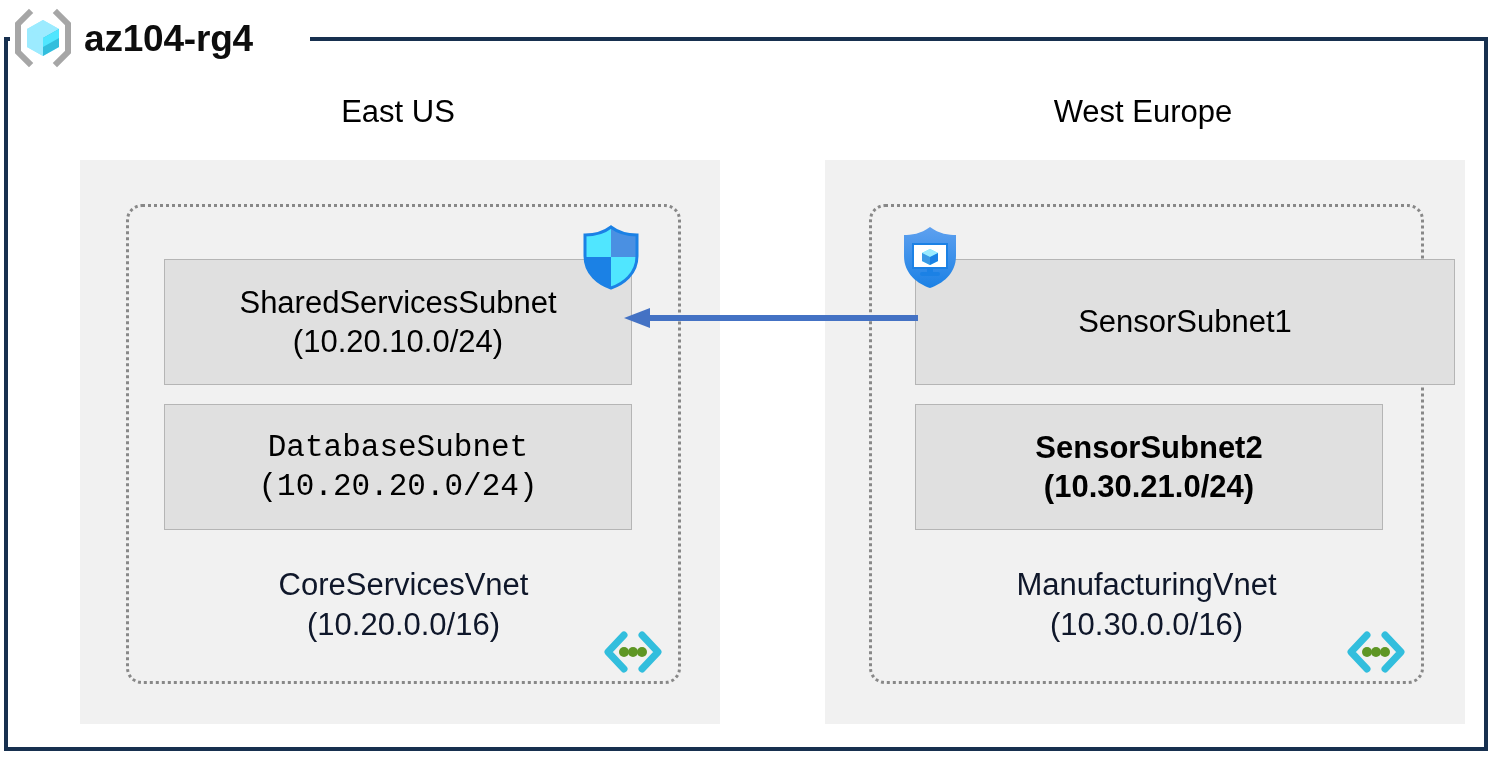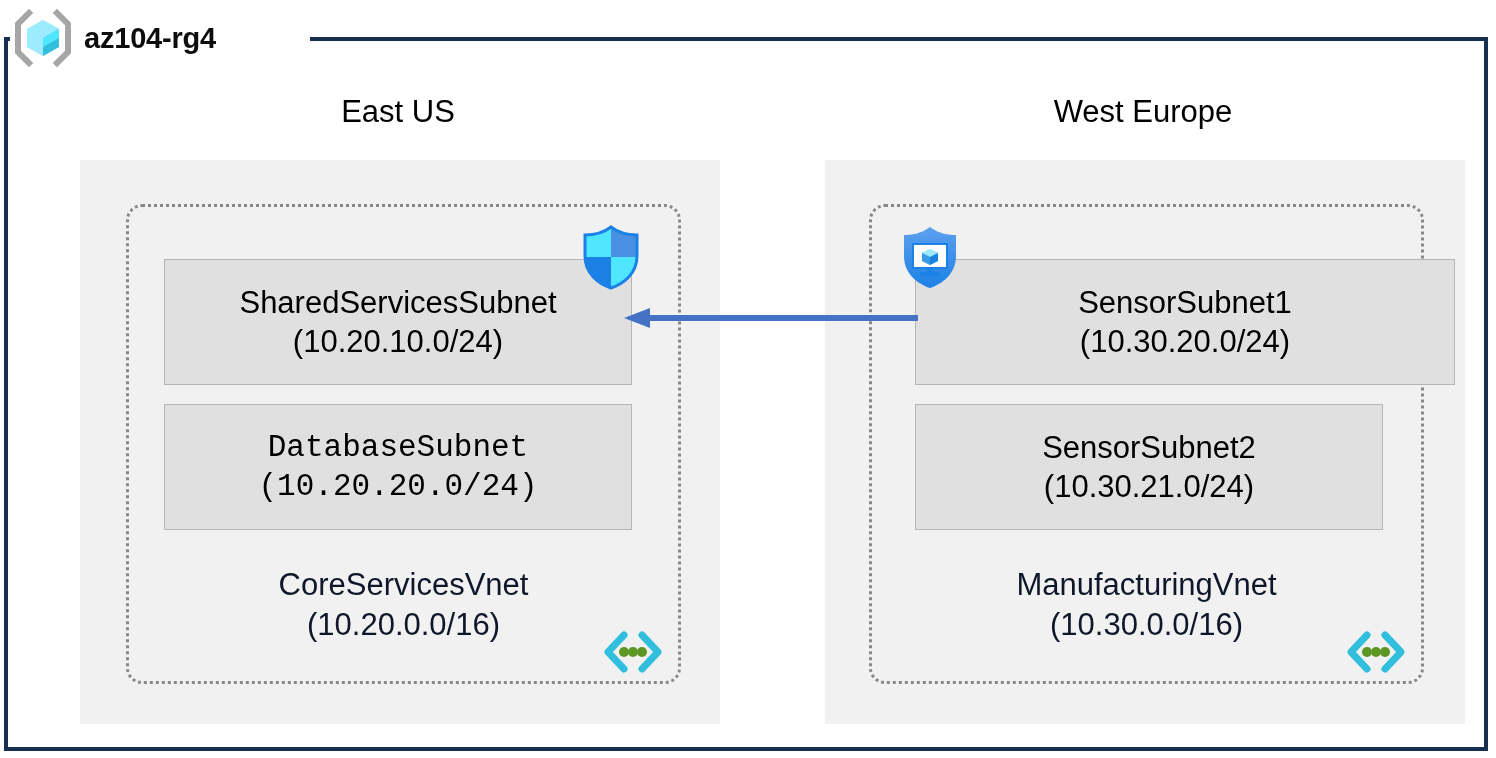--- a/index.html
+++ b/index.html
@@ -44,21 +44,21 @@
   .rg-header {
     position: absolute;
     left: 12px;
     top: 8px;
     height: 60px;
     display: flex;
     align-items: center;
     gap: 10px;
   }
   .rg-title {
-    font-size: 29px;
+    font-size: 37px;
     font-weight: bold;
     color: #0d0d0d;
     letter-spacing: -0.2px;
     line-height: 1;
     white-space: nowrap;
   }
 
   
   .region-label {
     position: absolute;
@@ -211,42 +211,41 @@
         <path d="M40 6 L56 23 L40 40" fill="none" stroke="#32bedd" stroke-width="7" stroke-linecap="round" stroke-linejoin="round"></path>
         <circle cx="22" cy="23" r="5" fill="#5e9624"></circle>
         <circle cx="31" cy="23" r="5" fill="#5e9624"></circle>
         <circle cx="40" cy="23" r="5" fill="#5e9624"></circle>
       </svg>
     </span>
   </div>
 
   <div class="subnet-box" style="left:915px; top:259px; width:540px; height:126px;">
     <span class="subnet-name">SensorSubnet1</span>
-    <span class="subnet-cidr">(10.30.20.0/24)</span>
   </div>
   <span class="sec-icon" style="left:899px; top:224px;">
     <svg width="62" height="66" viewBox="0 0 62 66">
       <defs>
         <linearGradient id="asgGrad" x1="0" y1="0" x2="0" y2="1">
           <stop offset="0%" stop-color="#5ea0ef"></stop>
           <stop offset="100%" stop-color="#1b81e5"></stop>
         </linearGradient>
       </defs>
       <path d="M31 3 C22 10 12 11 5 11 L5 32 C5 50 19 60 31 64 C43 60 57 50 57 32 L57 11 C50 11 40 10 31 3 Z" fill="url(#asgGrad)"></path>
       <rect x="14" y="20" width="34" height="24" fill="#ffffff" stroke="#1b81e5" stroke-width="2"></rect>
       <polygon points="31,25 39,29 39,37 31,41 23,37 23,29" fill="#50e6ff"></polygon>
       <polygon points="31,25 39,29 31,33 23,29" fill="#9cebff"></polygon>
       <polygon points="31,33 39,29 39,37 31,41" fill="#1b81e5"></polygon>
       <polygon points="31,33 23,29 23,37 31,41" fill="#3b9ae5"></polygon>
       <rect x="28" y="44" width="6" height="5" fill="#1b81e5"></rect>
       <rect x="21" y="48" width="20" height="4" rx="2" fill="#1b81e5"></rect>
     </svg>
   </span>
 
-  <div class="subnet-box" style="left:915px; top:404px; width:468px; height:126px;">
+  <div class="subnet-box" style="left:915px; top:404px; width:468px; height:126px;font-weight:bold;">
     <span class="subnet-name">SensorSubnet2</span>
     <span class="subnet-cidr">(10.30.21.0/24)</span>
   </div>
 
   <span class="peer-arrow" style="left:622px; top:306px; width:300px; height:24px;">
     <svg width="300" height="24" viewBox="0 0 300 24">
       <line x1="296" y1="12" x2="26" y2="12" stroke="#4472c4" stroke-width="6"></line>
       <polygon points="2,12 28,2 28,22" fill="#4472c4"></polygon>
     </svg>
   </span>

